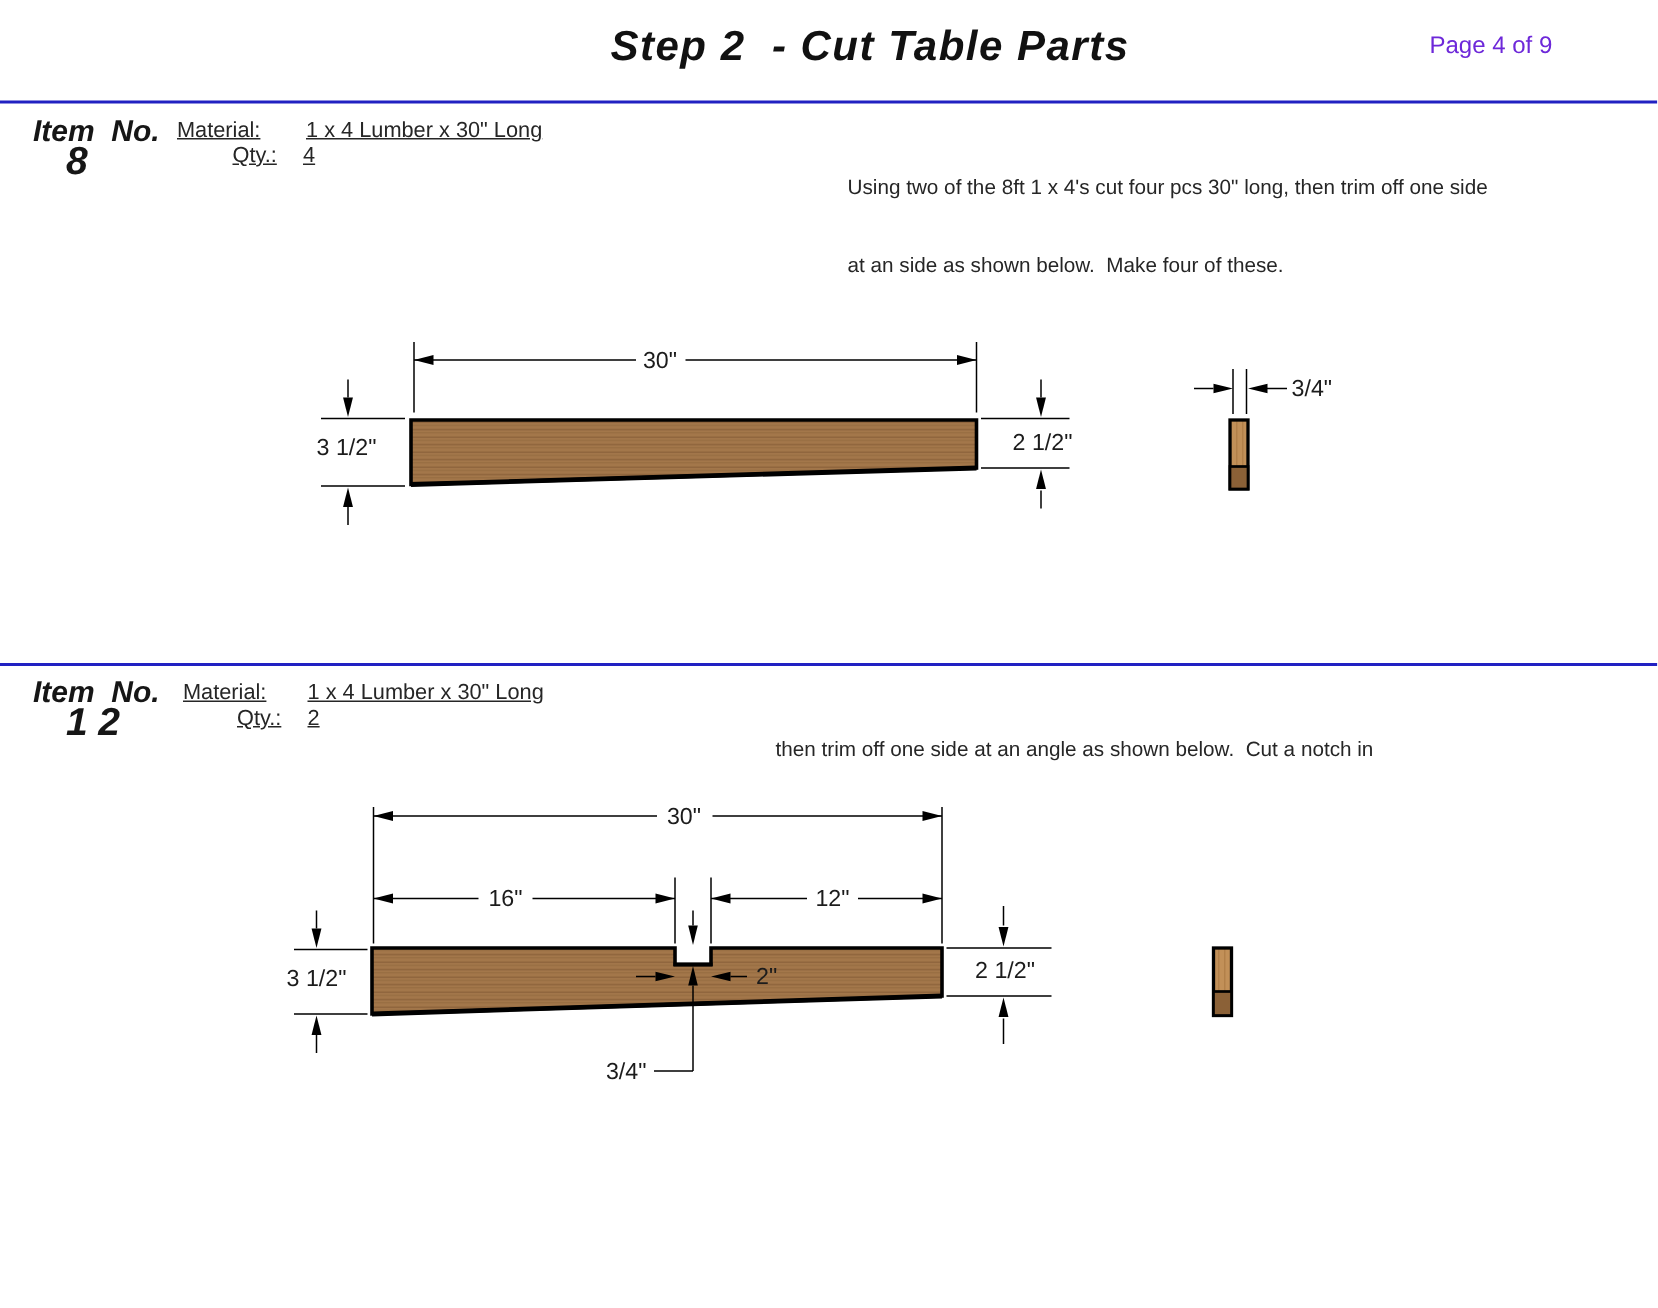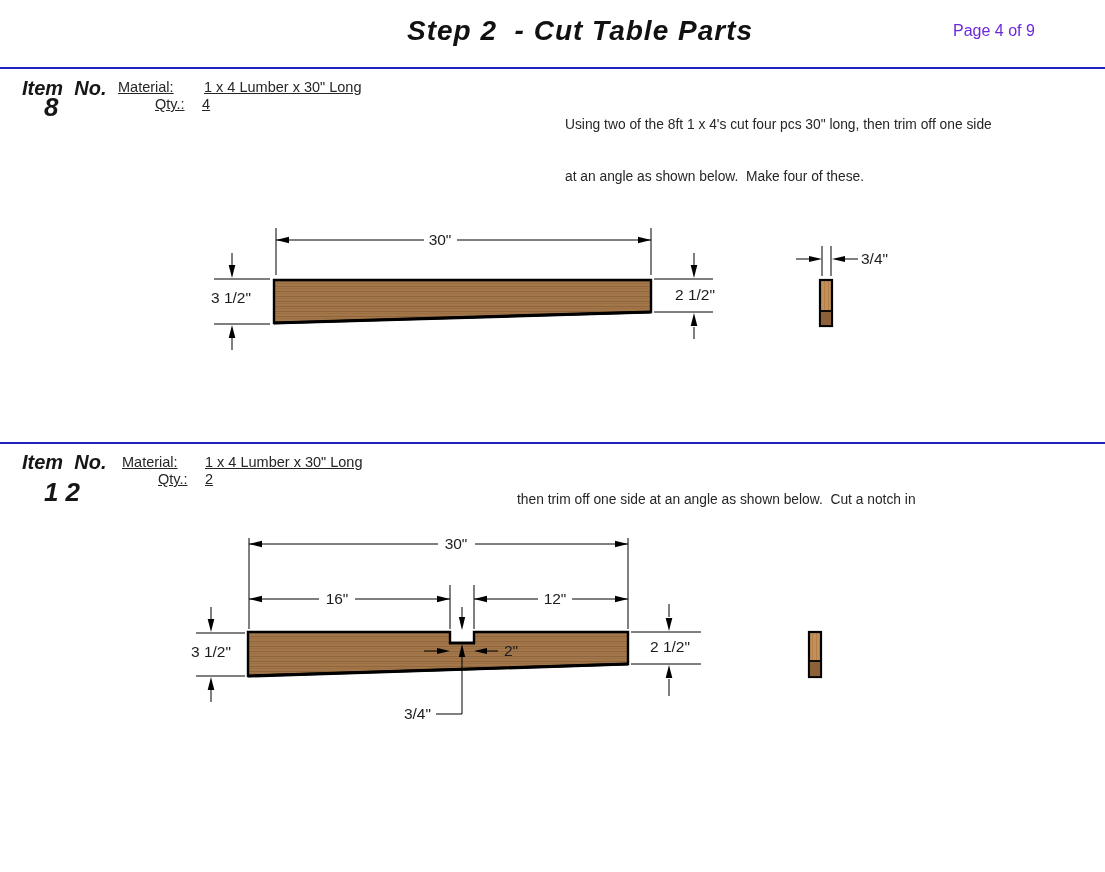--- a/index.html
+++ b/index.html
@@ -35,21 +35,21 @@
   <div class="divider d2"></div>
 
   <div class="abs item-label" style="left:22px;top:77px;">Item  No.</div>
   <div class="abs item-no" style="left:44px;top:92px;">8</div>
   <div class="abs info" style="left:118px;top:79px;">Material:</div>
   <div class="abs info" style="left:204px;top:79px;">1 x 4 Lumber x 30" Long</div>
   <div class="abs info" style="left:155px;top:96px;">Qty.:</div>
   <div class="abs info" style="left:202px;top:96px;">4</div>
   <div class="abs" style="left:517px;top:81px;margin-left:48px;">
     <div class="instr">Using two of the 8ft 1 x 4's cut four pcs 30" long, then trim off one side</div>
-    <div class="instr">at an angle as shown below.  Make four of these.</div>
+    <div class="instr">at an side as shown below.  Make four of these.</div>
   </div>
 
   <svg style="top:195px;" width="1105" height="185" viewBox="0 195 1105 185">
     <defs>
       <pattern id="woodA" width="8" height="5" patternUnits="userSpaceOnUse">
         <rect width="8" height="5" fill="#a3774a"></rect>
         <rect y="1" width="8" height="0.9" fill="#8c633b"></rect>
         <rect y="3.2" width="8" height="0.7" fill="#966c41"></rect>
       </pattern>
       <pattern id="endA" width="4" height="6" patternUnits="userSpaceOnUse">
@@ -95,21 +95,21 @@
     <g>
       <path class="dl" d="M822 246 V276 M831 246 V276"></path>
       <path class="dl" d="M796 259 H809 M844 259 H858"></path>
       <polygon class="ah" points="822,259 809,255.9 809,262.1"></polygon>
       <polygon class="ah" points="832,259 845,255.9 845,262.1"></polygon>
       <text class="dim-label" x="861" y="264" text-anchor="start">3/4"</text>
     </g>
   </svg>
 
   <div class="abs item-label" style="left:22px;top:451px;">Item  No.</div>
-  <div class="abs item-no" style="left:44px;top:477px;text-align:center;">12</div>
+  <div class="abs item-no" style="left:44px;top:466px;text-align:center;">12</div>
   <div class="abs info" style="left:122px;top:454px;">Material:</div>
   <div class="abs info" style="left:205px;top:454px;">1 x 4 Lumber x 30" Long</div>
   <div class="abs info" style="left:158px;top:471px;">Qty.:</div>
   <div class="abs info" style="left:205px;top:471px;">2</div>
   <div class="abs" style="left:517px;top:456px;">
     <div class="instr">then trim off one side at an angle as shown below.  Cut a notch in</div>
   </div>
 
   <svg style="top:520px;" width="1105" height="215" viewBox="0 520 1105 215">
     <defs>

